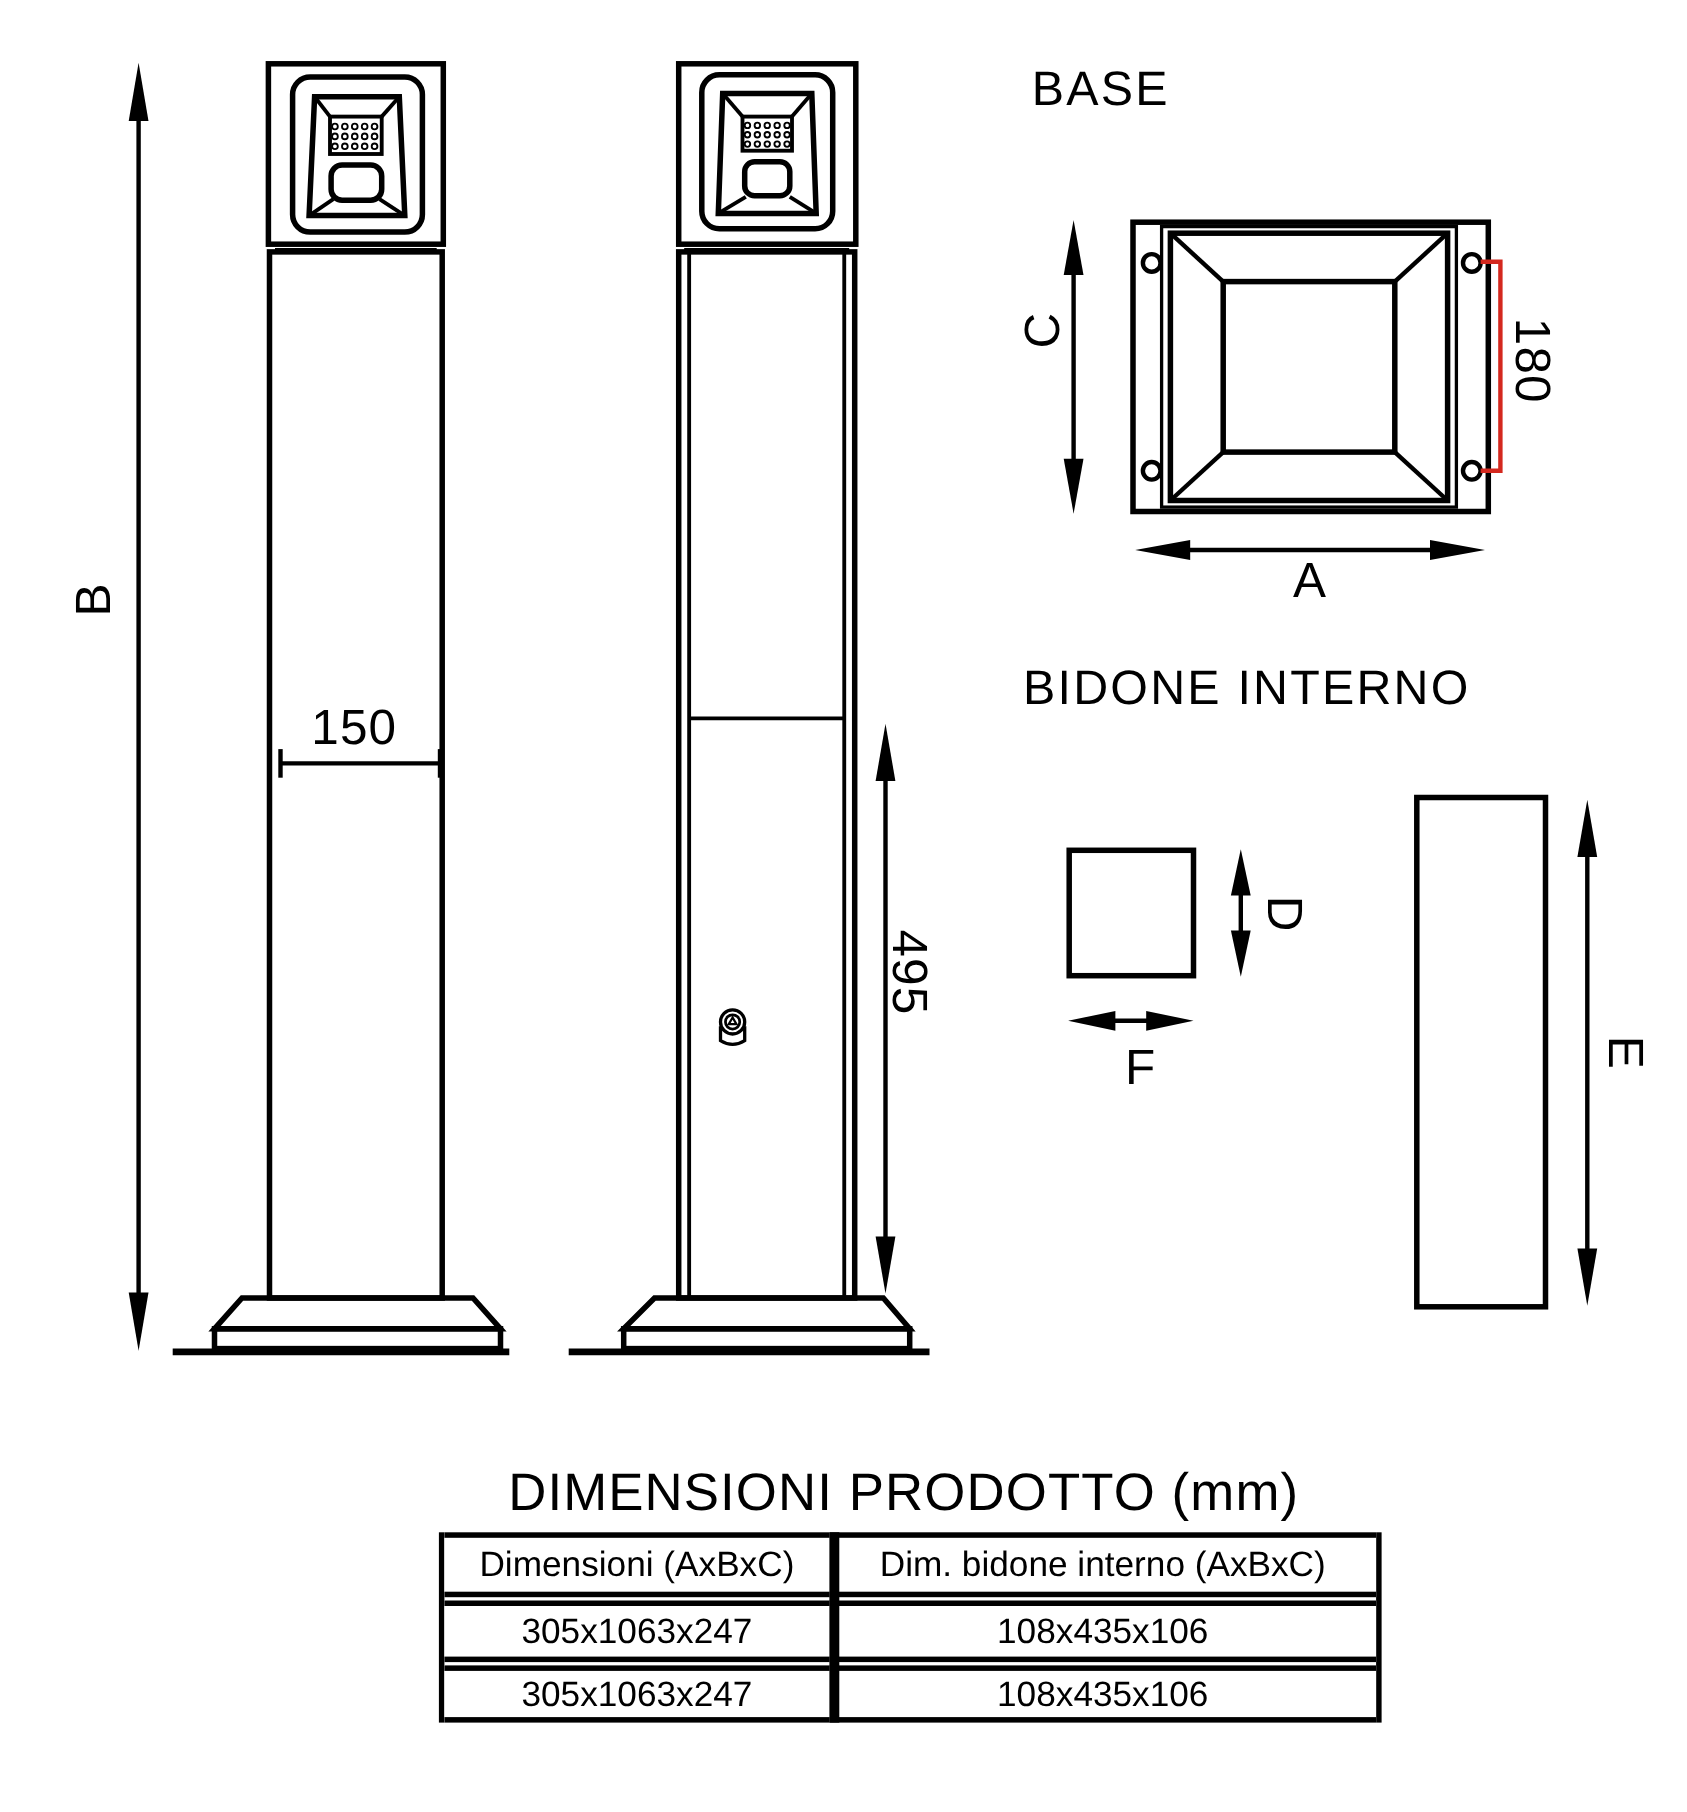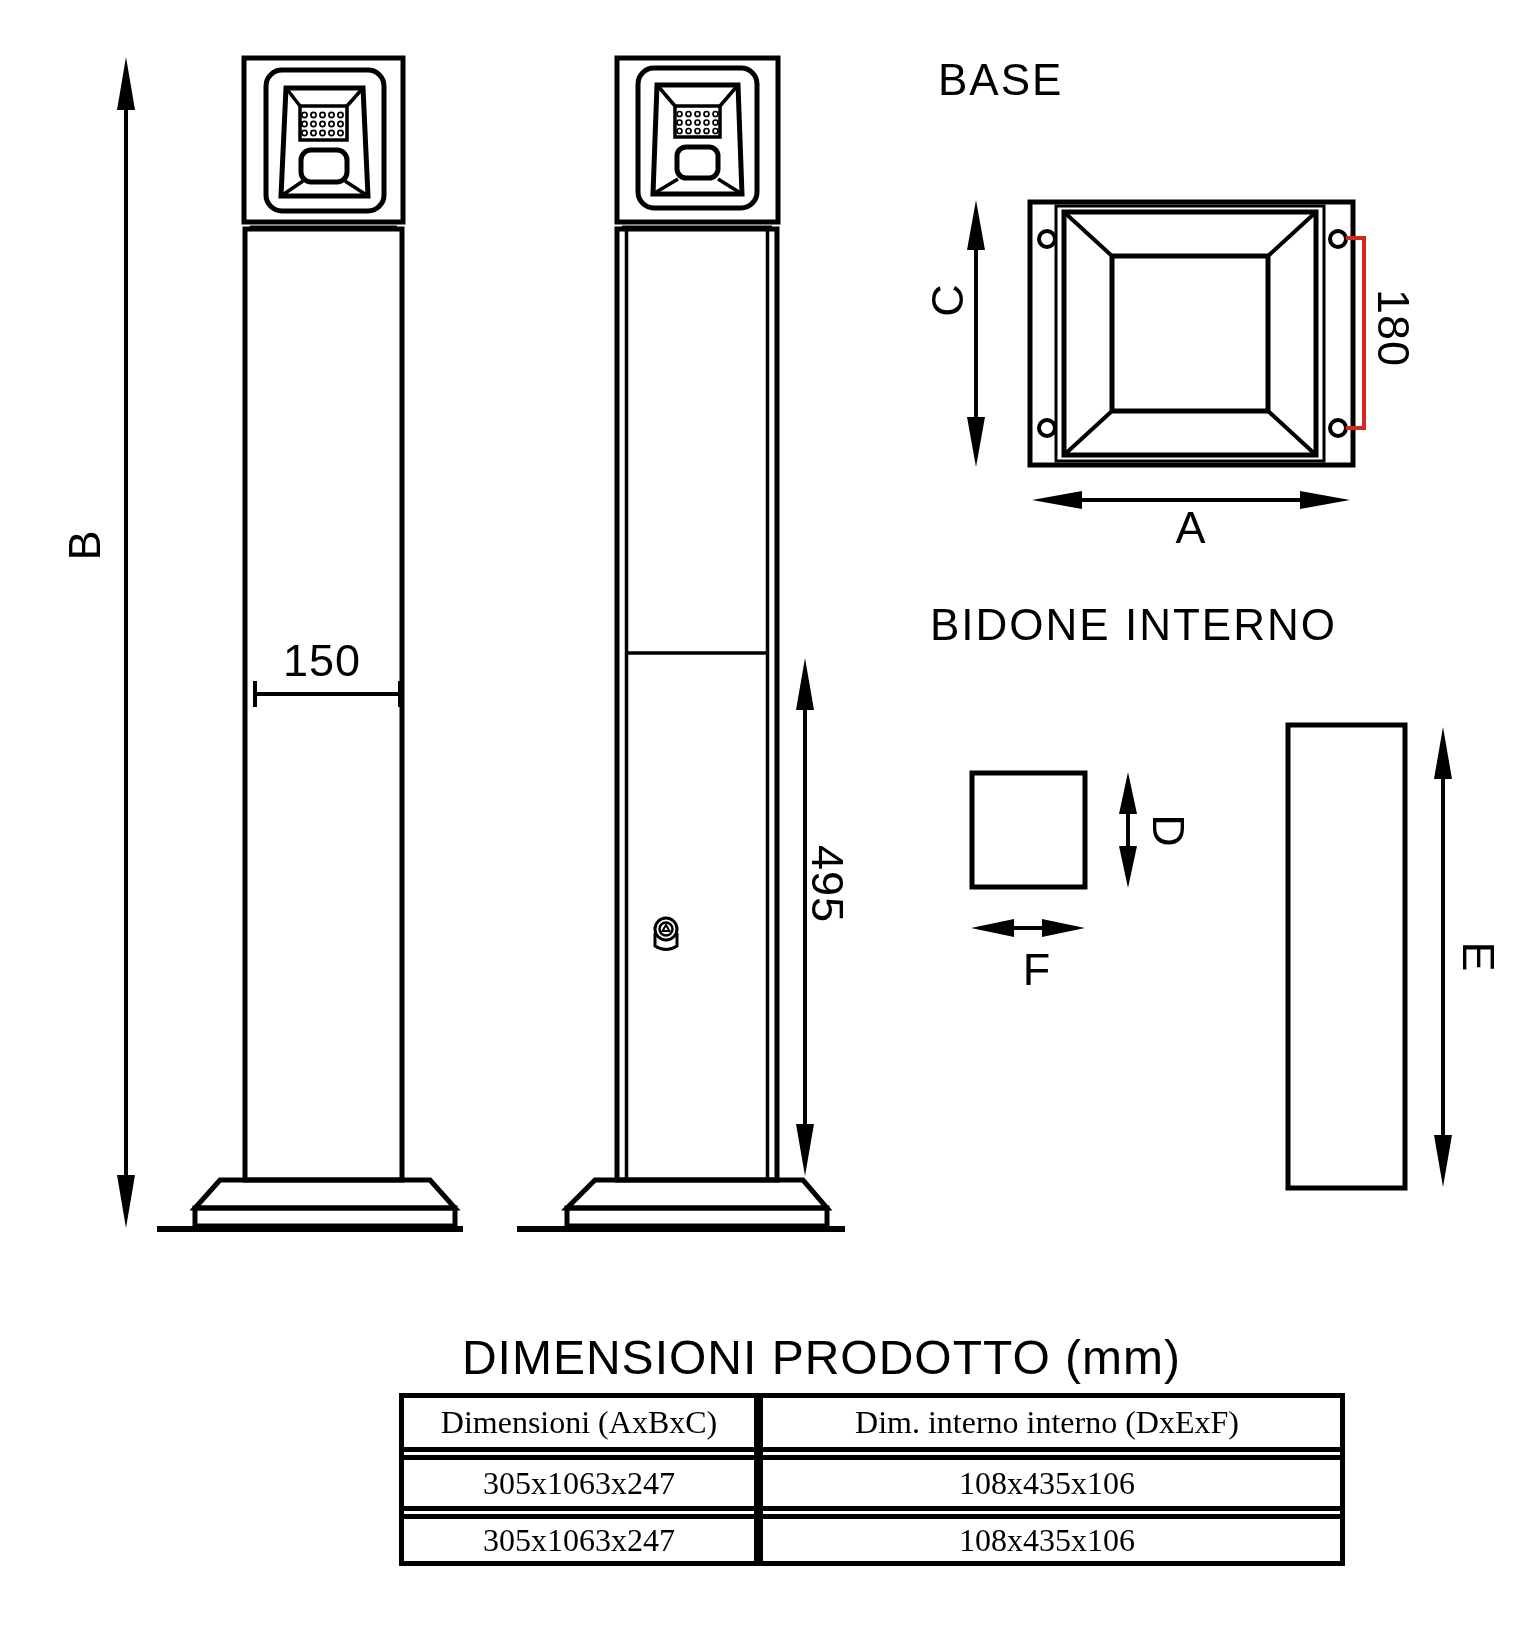--- a/index.html
+++ b/index.html
@@ -4,24 +4,24 @@
 <style>
   html,body{margin:0;padding:0;background:#fff;}
   .canvas{position:relative;width:1534px;height:1647px;background:#ffffff;overflow:hidden;
           font-family:"Liberation Sans", sans-serif;}
   svg{position:absolute;left:0;top:0;}
   svg text{font-family:"Liberation Sans", sans-serif;fill:#000;font-weight:400;}
   .lbl{font-size:45px;letter-spacing:1px;}
   .hdg{font-size:44px;letter-spacing:2px;}
   .tbl-title{position:absolute;left:393px;top:1330px;width:857px;text-align:center;
              font-size:48px;letter-spacing:1px;color:#000;white-space:nowrap;}
-  .dim-table{position:absolute;left:399px;top:1393px;width:946px;box-sizing:border-box;
+  .dim-table{position:absolute;left:399px;top:1393px;width:857px;box-sizing:border-box;
              border-left:5px solid #000;border-right:5px solid #000;
              display:grid;grid-template-columns:350px 1fr;grid-template-rows:59px 56px 52px;
-             row-gap:3px;background:#fff;font-family:Liberation Serif, serif;}
+             row-gap:3px;background:#fff;}
   .dim-table .divider{position:absolute;left:350px;top:0;bottom:0;width:9px;background:#000;}
   .cell{box-sizing:border-box;border-top:5px solid #000;border-bottom:5px solid #000;
         display:flex;align-items:center;justify-content:center;font-size:32px;color:#000;
         background:#fff;white-space:nowrap;}
 </style>
 </head>
 <body>
 
 <div class="canvas">
 
@@ -204,20 +204,20 @@
   <text class="lbl" x="1153" y="831" text-anchor="middle" transform="rotate(90 1153 831)">D</text>
   <text class="lbl" x="1037" y="985" text-anchor="middle">F</text>
   <text class="lbl" x="1463" y="957" text-anchor="middle" transform="rotate(90 1463 957)">E</text>
 </svg>
 
 <div class="tbl-title">DIMENSIONI PRODOTTO (mm)</div>
 
 <div class="dim-table">
   <div class="divider"></div>
   <div class="cell">Dimensioni (AxBxC)</div>
-  <div class="cell">Dim. interno interno (DxExF)</div>
+  <div class="cell">Dim. bidone interno (AxBxC)</div>
   <div class="cell">305x1063x247</div>
   <div class="cell">108x435x106</div>
   <div class="cell">305x1063x247</div>
   <div class="cell">108x435x106</div>
 </div>
 
 </div>
 
 </body></html>

